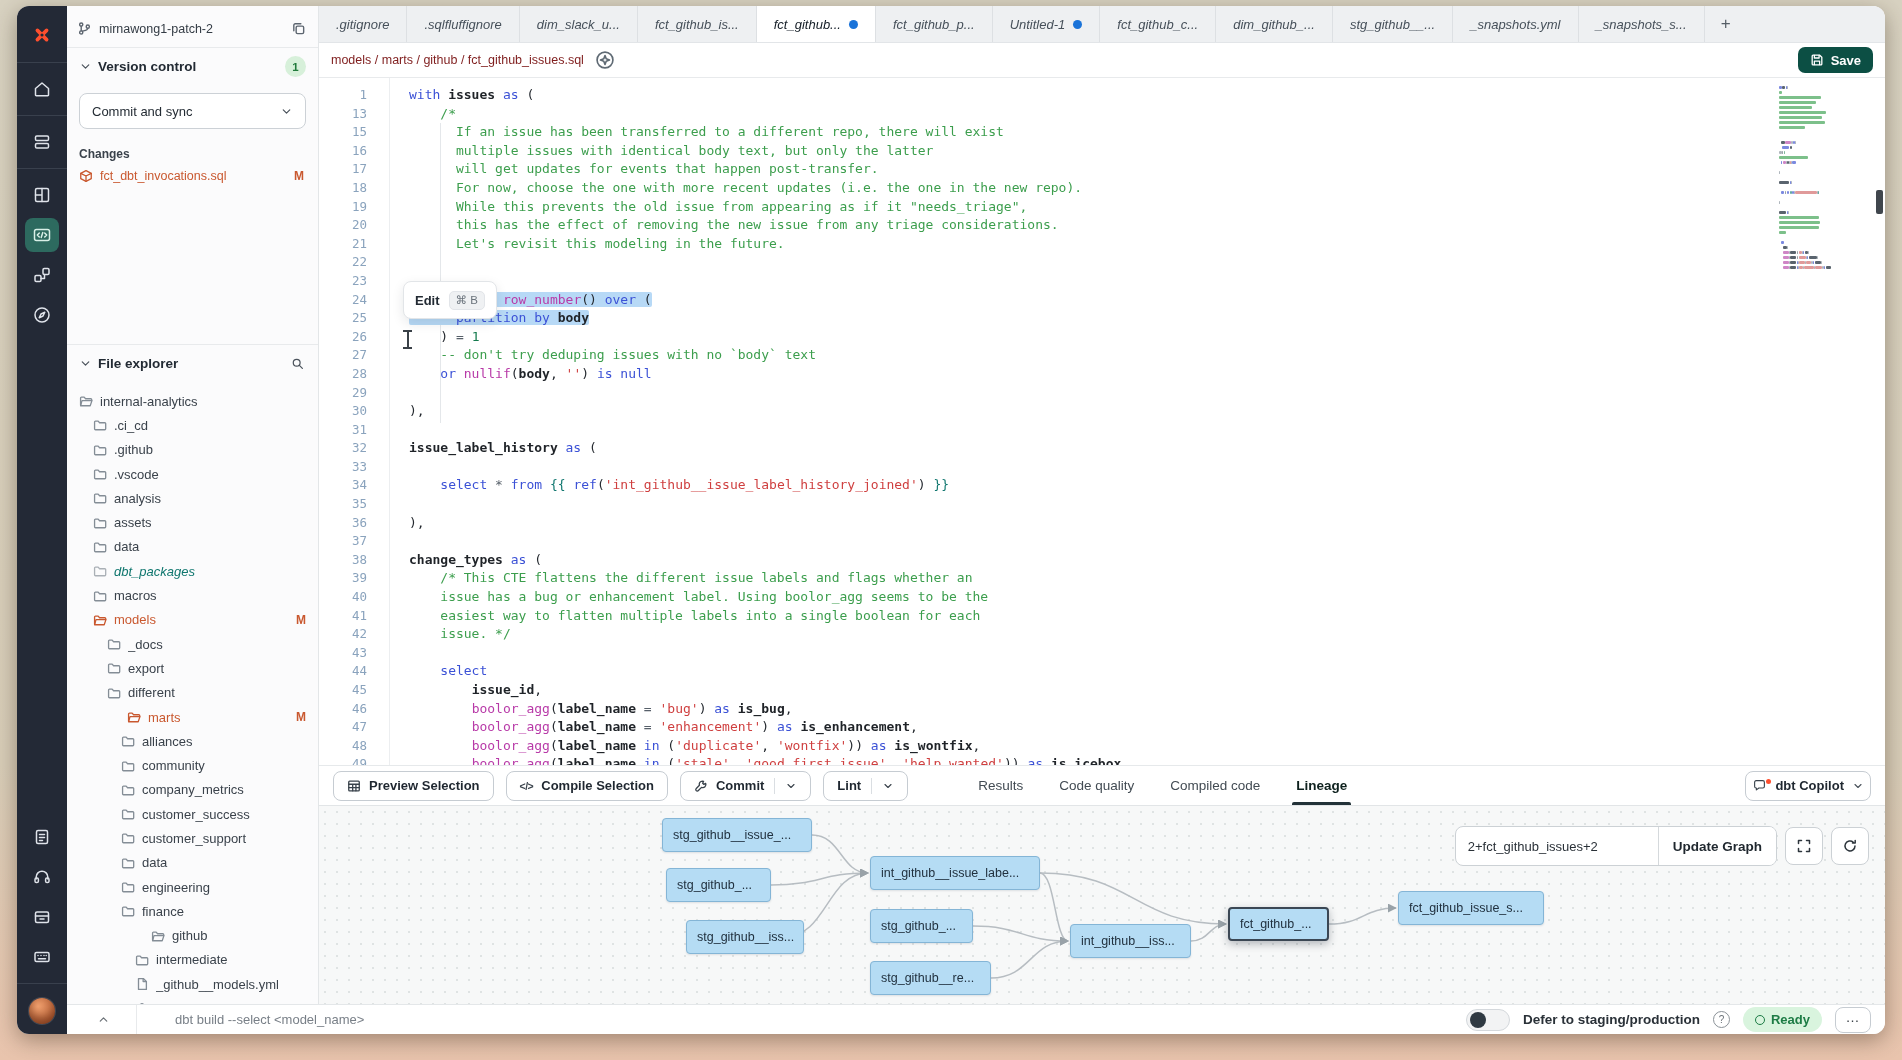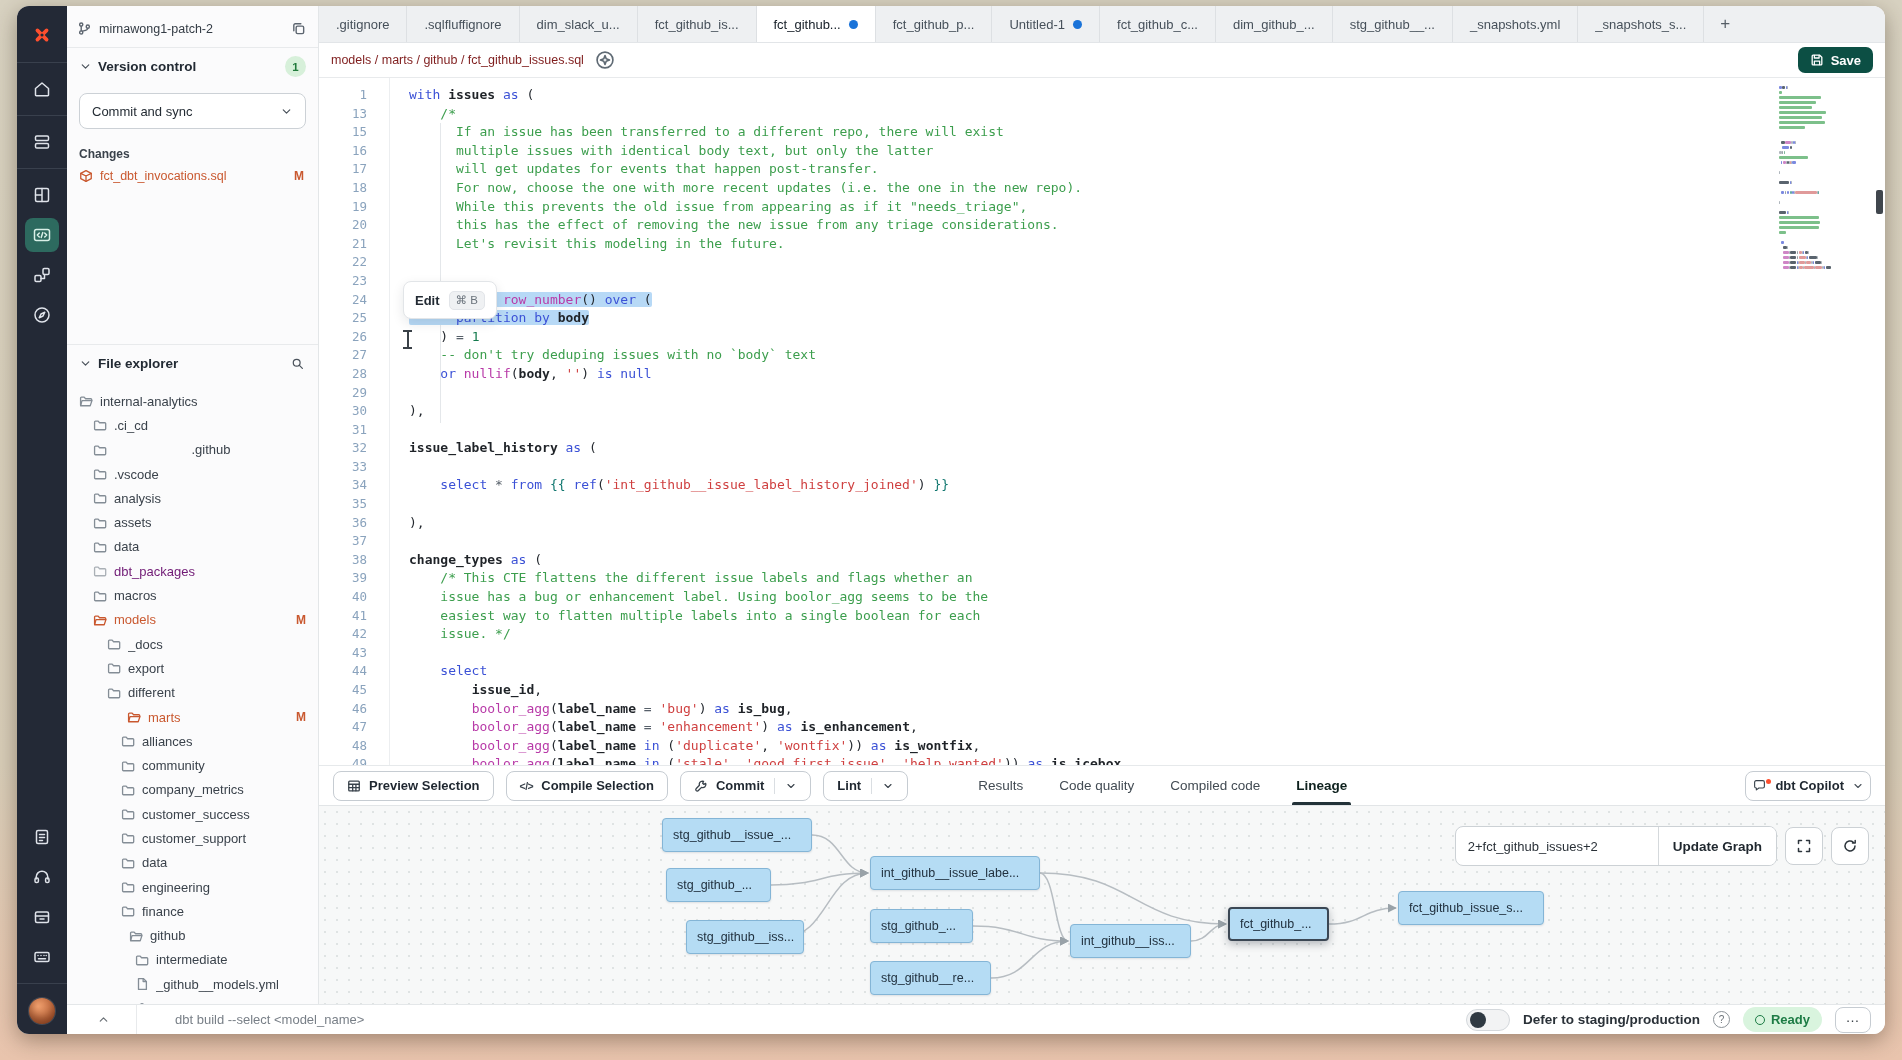--- a/index.html
+++ b/index.html
@@ -55,29 +55,29 @@
   .mbadge{font-size:12px;font-weight:700;color:var(--modified_orange,#c9582f);padding-right:2px;}
   .fx{position:absolute;left:0;top:338px;right:0;bottom:0;border-top:1px solid #e8eaec;
     padding:10px 12px 0;box-sizing:border-box;overflow:hidden;}
   .fx .sectionhead .iconbtn{margin-left:auto;}
   #tree{position:absolute;left:0;top:44px;right:0;bottom:0;overflow:hidden;}
   .trow{height:24.3px;display:flex;align-items:center;gap:7px;font-size:13px;color:#3a424b;
     cursor:pointer;padding-right:10px;box-sizing:border-box;}
   .trow .ic{width:14px;height:14px;color:#848d96;flex:none;}
   .trow .tlabel{white-space:nowrap;overflow:hidden;flex:1;}
   .trow.accent .tlabel,.trow.accent .ic{color:var(--modified_orange,#c9582f);}
-  .trow.muted .tlabel{color:#701a75;}
+  .trow.muted .tlabel{color:#0f766e;font-style:italic;}
   .trow.muted .ic{color:#aab0b6;}
   .trow .mbadge{flex:none;}
 
   
   .main{position:absolute;left:302px;top:0;right:0;bottom:30px;display:flex;flex-direction:column;}
   .tabbar{height:36px;background:#eef0f2;border-bottom:1px solid #e2e5e8;display:flex;align-items:stretch;}
   .tab{display:flex;align-items:center;gap:8px;padding:0 17px;font-size:13px;color:#46505a;
-    border-right:1px solid #dde0e3;white-space:nowrap;cursor:pointer;}
+    border-right:1px solid #dde0e3;white-space:nowrap;cursor:pointer;font-style:italic;}
   .tab.active{background:#fff;color:#141d26;font-weight:500;}
   .dirtydot{width:9px;height:9px;border-radius:50%;background:var(--tab_dirty_blue,#1a73d9);}
   .tab.plus{font-size:17px;color:#555e66;padding:0 16px;border-right:none;}
 
   .crumbbar{height:34px;border-bottom:1px solid #e8eaec;display:flex;align-items:center;
     padding:0 12px;gap:10px;background:#fff;}
   .crumb{font-size:12.5px;color:#7f1d1d;}
   .crumb-copilot{width:23px;height:23px;border:none;background:none;color:#5f6a74;
     cursor:pointer;padding:0;}
   .savebtn{margin-left:auto;height:26px;background:var(--save_teal,#0c4f44);color:#fff;border:none;
@@ -375,21 +375,21 @@
               <span class="tlabel">internal-analytics</span>
             </div>
             <div class="trow" style="padding-left: 26px;">
               <span class="ic">
                 <svg viewBox="0 0 16 16">
                   <path d="M1.8 4.6a1 1 0 0 1 1-1h3.1l1.6 1.8h6a1 1 0 0 1 1 1v6a1 1 0 0 1-1 1H2.8a1 1 0 0 1-1-1z"></path>
                 </svg>
               </span>
               <span class="tlabel">.ci_cd</span>
             </div>
-            <div class="trow" style="padding-left: 26px; text-align: center;">
+            <div class="trow" style="padding-left: 26px;">
               <span class="ic">
                 <svg viewBox="0 0 16 16">
                   <path d="M1.8 4.6a1 1 0 0 1 1-1h3.1l1.6 1.8h6a1 1 0 0 1 1 1v6a1 1 0 0 1-1 1H2.8a1 1 0 0 1-1-1z"></path>
                 </svg>
               </span>
               <span class="tlabel">.github</span>
             </div>
             <div class="trow" style="padding-left: 26px;">
               <span class="ic">
                 <svg viewBox="0 0 16 16">
@@ -539,21 +539,21 @@
               <span class="tlabel">engineering</span>
             </div>
             <div class="trow" style="padding-left: 54px;">
               <span class="ic">
                 <svg viewBox="0 0 16 16">
                   <path d="M1.8 4.6a1 1 0 0 1 1-1h3.1l1.6 1.8h6a1 1 0 0 1 1 1v6a1 1 0 0 1-1 1H2.8a1 1 0 0 1-1-1z"></path>
                 </svg>
               </span>
               <span class="tlabel">finance</span>
             </div>
-            <div class="trow" style="padding-left: 62px;">
+            <div class="trow" style="padding-left: 84px;">
               <span class="ic">
                 <svg viewBox="0 0 16 16">
                   <path d="M1.8 12.6V4.6a1 1 0 0 1 1-1h3.1l1.6 1.8h6a1 1 0 0 1 1 1v1"></path>
                   <path d="M3.4 7.6h11.4l-2 5.8H1.8z"></path>
                 </svg>
               </span>
               <span class="tlabel">github</span>
             </div>
             <div class="trow" style="padding-left: 68px;">
               <span class="ic">

